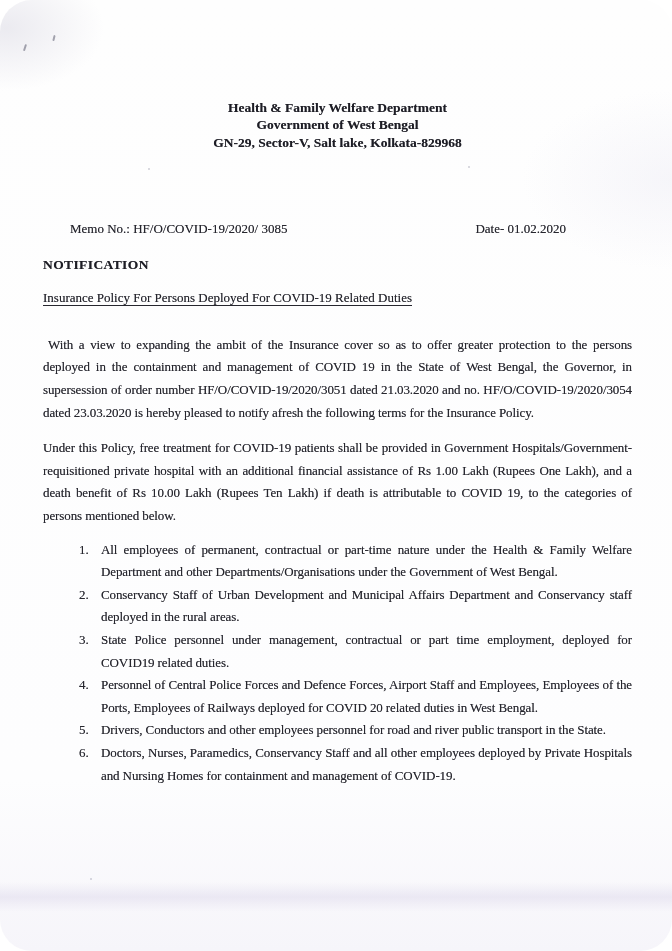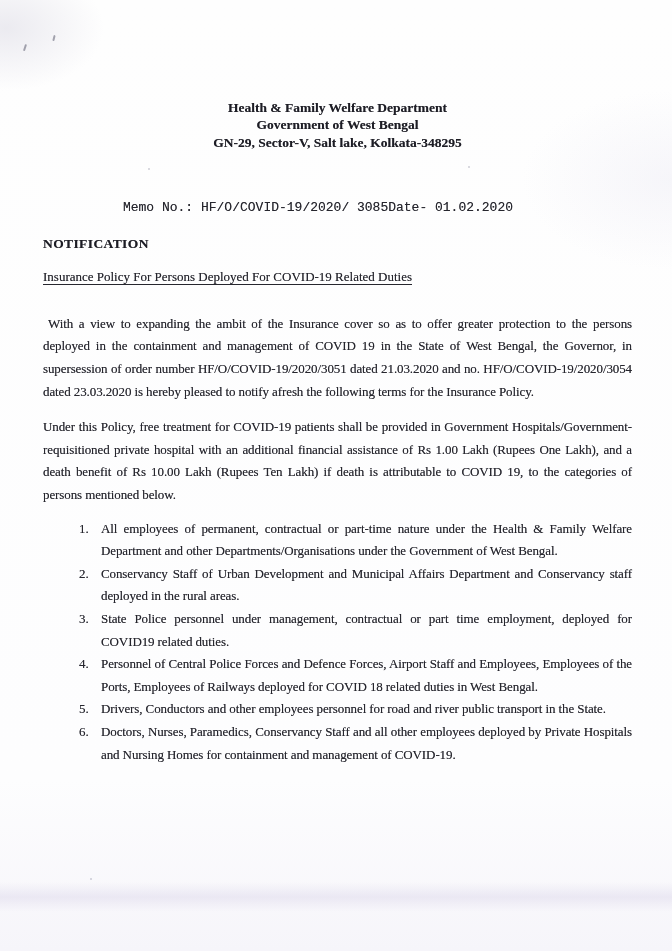--- a/index.html
+++ b/index.html
@@ -13,44 +13,44 @@
     height: 951px;
     box-sizing: border-box;
     overflow: hidden;
     font-family: "Liberation Serif", "DejaVu Serif", serif;
     color: #26262e;
     background:
       radial-gradient(140px 90px at 6px 28px, rgba(186,184,204,0.28), transparent 70%),
       radial-gradient(200px 120px at 672px 180px, rgba(222,220,236,0.25), transparent 75%),
       linear-gradient(to bottom, #fefefe 0%, #fdfdfe 82%, #f6f5fa 100%);
     text-shadow: 0 0 0.5px rgba(38,38,46,0.55);
+    border-radius: 32px;
   }
   .content {
     position: absolute;
     left: 43px;
     right: 40px;
     top: 0;
   }
   .letterhead {
     margin-top: 99px;
     text-align: center;
     font-weight: bold;
     font-size: 13.5px;
     line-height: 17.3px;
     color: #1d1d25;
   }
   .memo-row {
     display: flex;
-    justify-content: center;
-    margin-top: 49px;
+    justify-content: space-between;
+    margin-top: 70px;
     padding-left: 27px;
     padding-right: 66px;
     font-size: 13px;
     line-height: 15px;
-    font-family: Liberation Mono, monospace;
   }
   .title {
     margin-top: 21px;
     font-weight: bold;
     font-size: 13.5px;
     letter-spacing: 0.4px;
     color: #1d1d25;
   }
   .subtitle {
     margin-top: 17px;
@@ -126,21 +126,21 @@
   <span class="scan-mark mark-2"></span>
   <span class="speck speck-1"></span>
   <span class="speck speck-2"></span>
   <span class="speck speck-3"></span>
 
   <div class="content">
 
     <div class="letterhead">
       <div>Health &amp; Family Welfare Department</div>
       <div>Government of West Bengal</div>
-      <div>GN-29, Sector-V, Salt lake, Kolkata-348295</div>
+      <div>GN-29, Sector-V, Salt lake, Kolkata-829968</div>
     </div>
 
     <div class="memo-row">
       <span>Memo No.: HF/O/COVID-19/2020/ 3085</span>
       <span>Date- 01.02.2020</span>
     </div>
 
     <div class="title">NOTIFICATION</div>
 
     <div class="subtitle">Insurance Policy For Persons Deployed For COVID-19 Related Duties</div>
@@ -159,21 +159,21 @@
       <li>
         <span class="num">2.</span>
         <span class="txt">Conservancy Staff of Urban Development and Municipal Affairs Department and Conservancy staff deployed in the rural areas.</span>
       </li>
       <li>
         <span class="num">3.</span>
         <span class="txt">State Police personnel under management, contractual or part time employment, deployed for COVID19 related duties.</span>
       </li>
       <li>
         <span class="num">4.</span>
-        <span class="txt">Personnel of Central Police Forces and Defence Forces, Airport Staff and Employees, Employees of the Ports, Employees of Railways deployed for COVID 18 related duties in West Bengal.</span>
+        <span class="txt">Personnel of Central Police Forces and Defence Forces, Airport Staff and Employees, Employees of the Ports, Employees of Railways deployed for COVID 20 related duties in West Bengal.</span>
       </li>
       <li>
         <span class="num">5.</span>
         <span class="txt">Drivers, Conductors and other employees personnel for road and river public transport in the State.</span>
       </li>
       <li>
         <span class="num">6.</span>
         <span class="txt">Doctors, Nurses, Paramedics, Conservancy Staff and all other employees deployed by Private Hospitals and Nursing Homes for containment and management of COVID-19.</span>
       </li>
     </ol>

